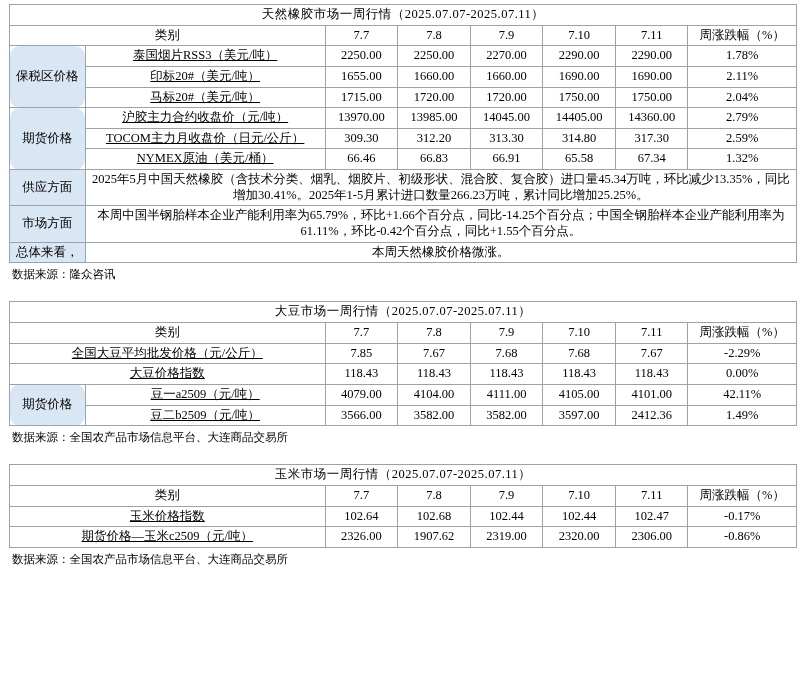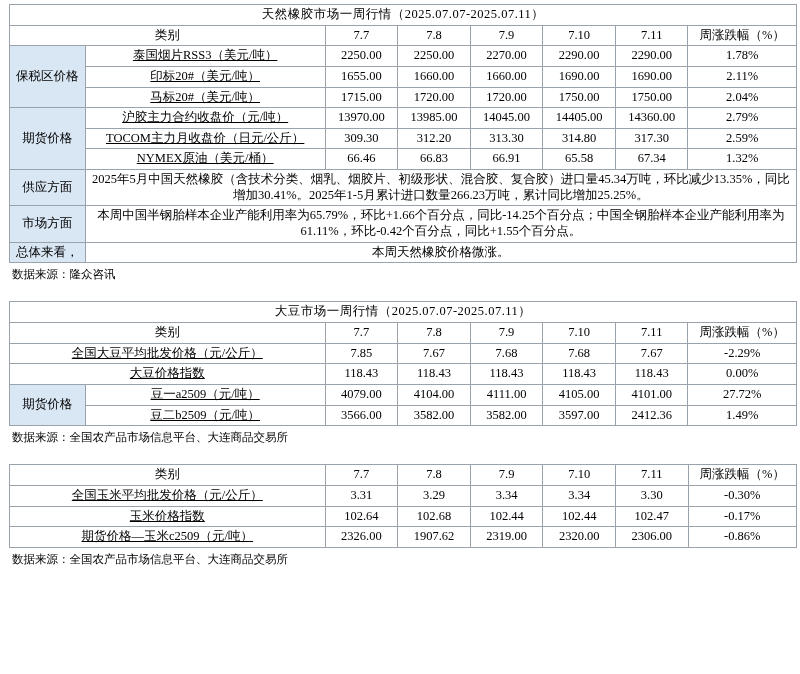--- a/index.html
+++ b/index.html
@@ -47,20 +47,21 @@
   .head-row td {
     background: #d9e6f3;
     font-weight: bold;
     font-size: 13px;
     padding: 4px 2px;
   }
   .rowlabel {
     background: #d9e6f3 !important;
     font-weight: bold;
     font-size: 13px;
+    border-radius: 10px;
   }
   .subname {
     text-align: center;
     font-size: 12.5px;
     text-decoration: underline;
   }
   .num { font-size: 12.5px; }
   .note-row td {
     text-align: left;
     font-size: 12px;
@@ -233,21 +234,21 @@
       <td class="num">0.00%</td>
     </tr>
     <tr>
       <td class="rowlabel" rowspan="2">期货价格</td>
       <td class="subname">豆一a2509（元/吨）</td>
       <td class="num">4079.00</td>
       <td class="num">4104.00</td>
       <td class="num">4111.00</td>
       <td class="num">4105.00</td>
       <td class="num">4101.00</td>
-      <td class="num">27.72%</td>
+      <td class="num">42.11%</td>
     </tr>
     <tr>
       <td class="subname">豆二b2509（元/吨）</td>
       <td class="num">3566.00</td>
       <td class="num">3582.00</td>
       <td class="num">3582.00</td>
       <td class="num">3597.00</td>
       <td class="num">2412.36</td>
       <td class="num">1.49%</td>
     </tr>
@@ -262,39 +263,33 @@
       <col style="width:72px">
         <col style="width:228px">
         <col style="width:69px">
         <col style="width:69px">
         <col style="width:69px">
         <col style="width:69px">
         <col style="width:69px">
         <col style="width:103px">
     </colgroup>
     <tbody>
+        <tr class="title-row">
+      <td colspan="8">玉米市场一周行情（2025.07.07-2025.07.11）</td>
+    </tr>
     <tr class="head-row">
       <td colspan="2">类别</td>
       <td>7.7</td>
       <td>7.8</td>
       <td>7.9</td>
       <td>7.10</td>
       <td>7.11</td>
       <td>周涨跌幅（%）</td>
     </tr>
     <tr>
-      <td colspan="2" class="subname">全国玉米平均批发价格（元/公斤）</td>
-      <td class="num">3.31</td>
-      <td class="num">3.29</td>
-      <td class="num">3.34</td>
-      <td class="num">3.34</td>
-      <td class="num">3.30</td>
-      <td class="num">-0.30%</td>
-    </tr>
-    <tr>
       <td colspan="2" class="subname">玉米价格指数</td>
       <td class="num">102.64</td>
       <td class="num">102.68</td>
       <td class="num">102.44</td>
       <td class="num">102.44</td>
       <td class="num">102.47</td>
       <td class="num">-0.17%</td>
     </tr>
     <tr>
       <td colspan="2" class="subname">期货价格—玉米c2509（元/吨）</td>

